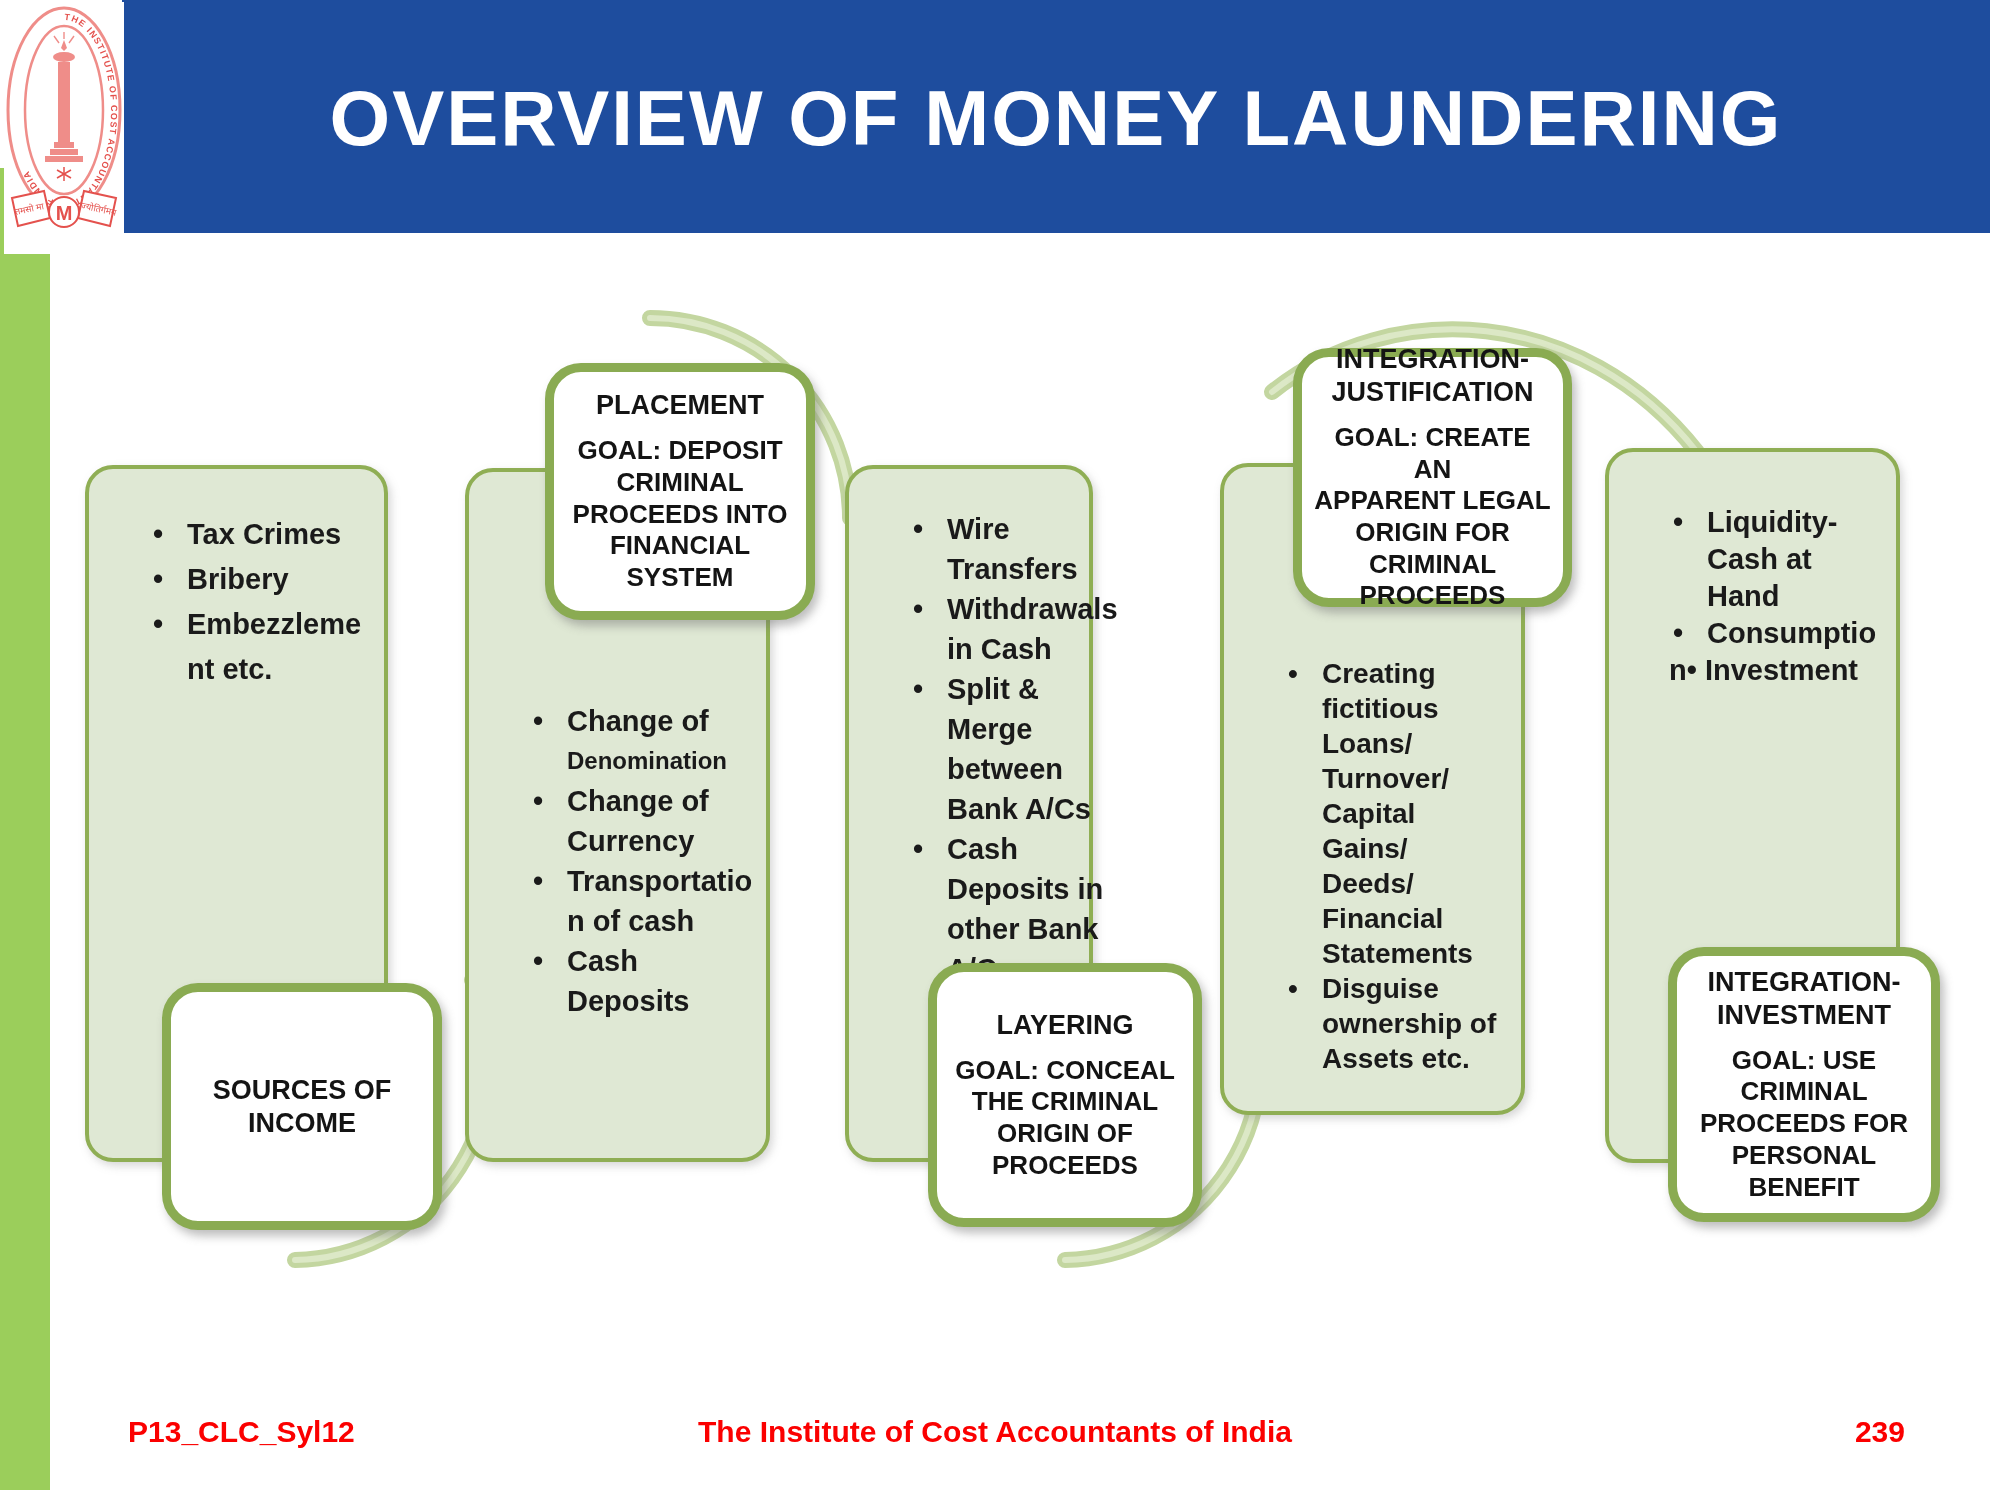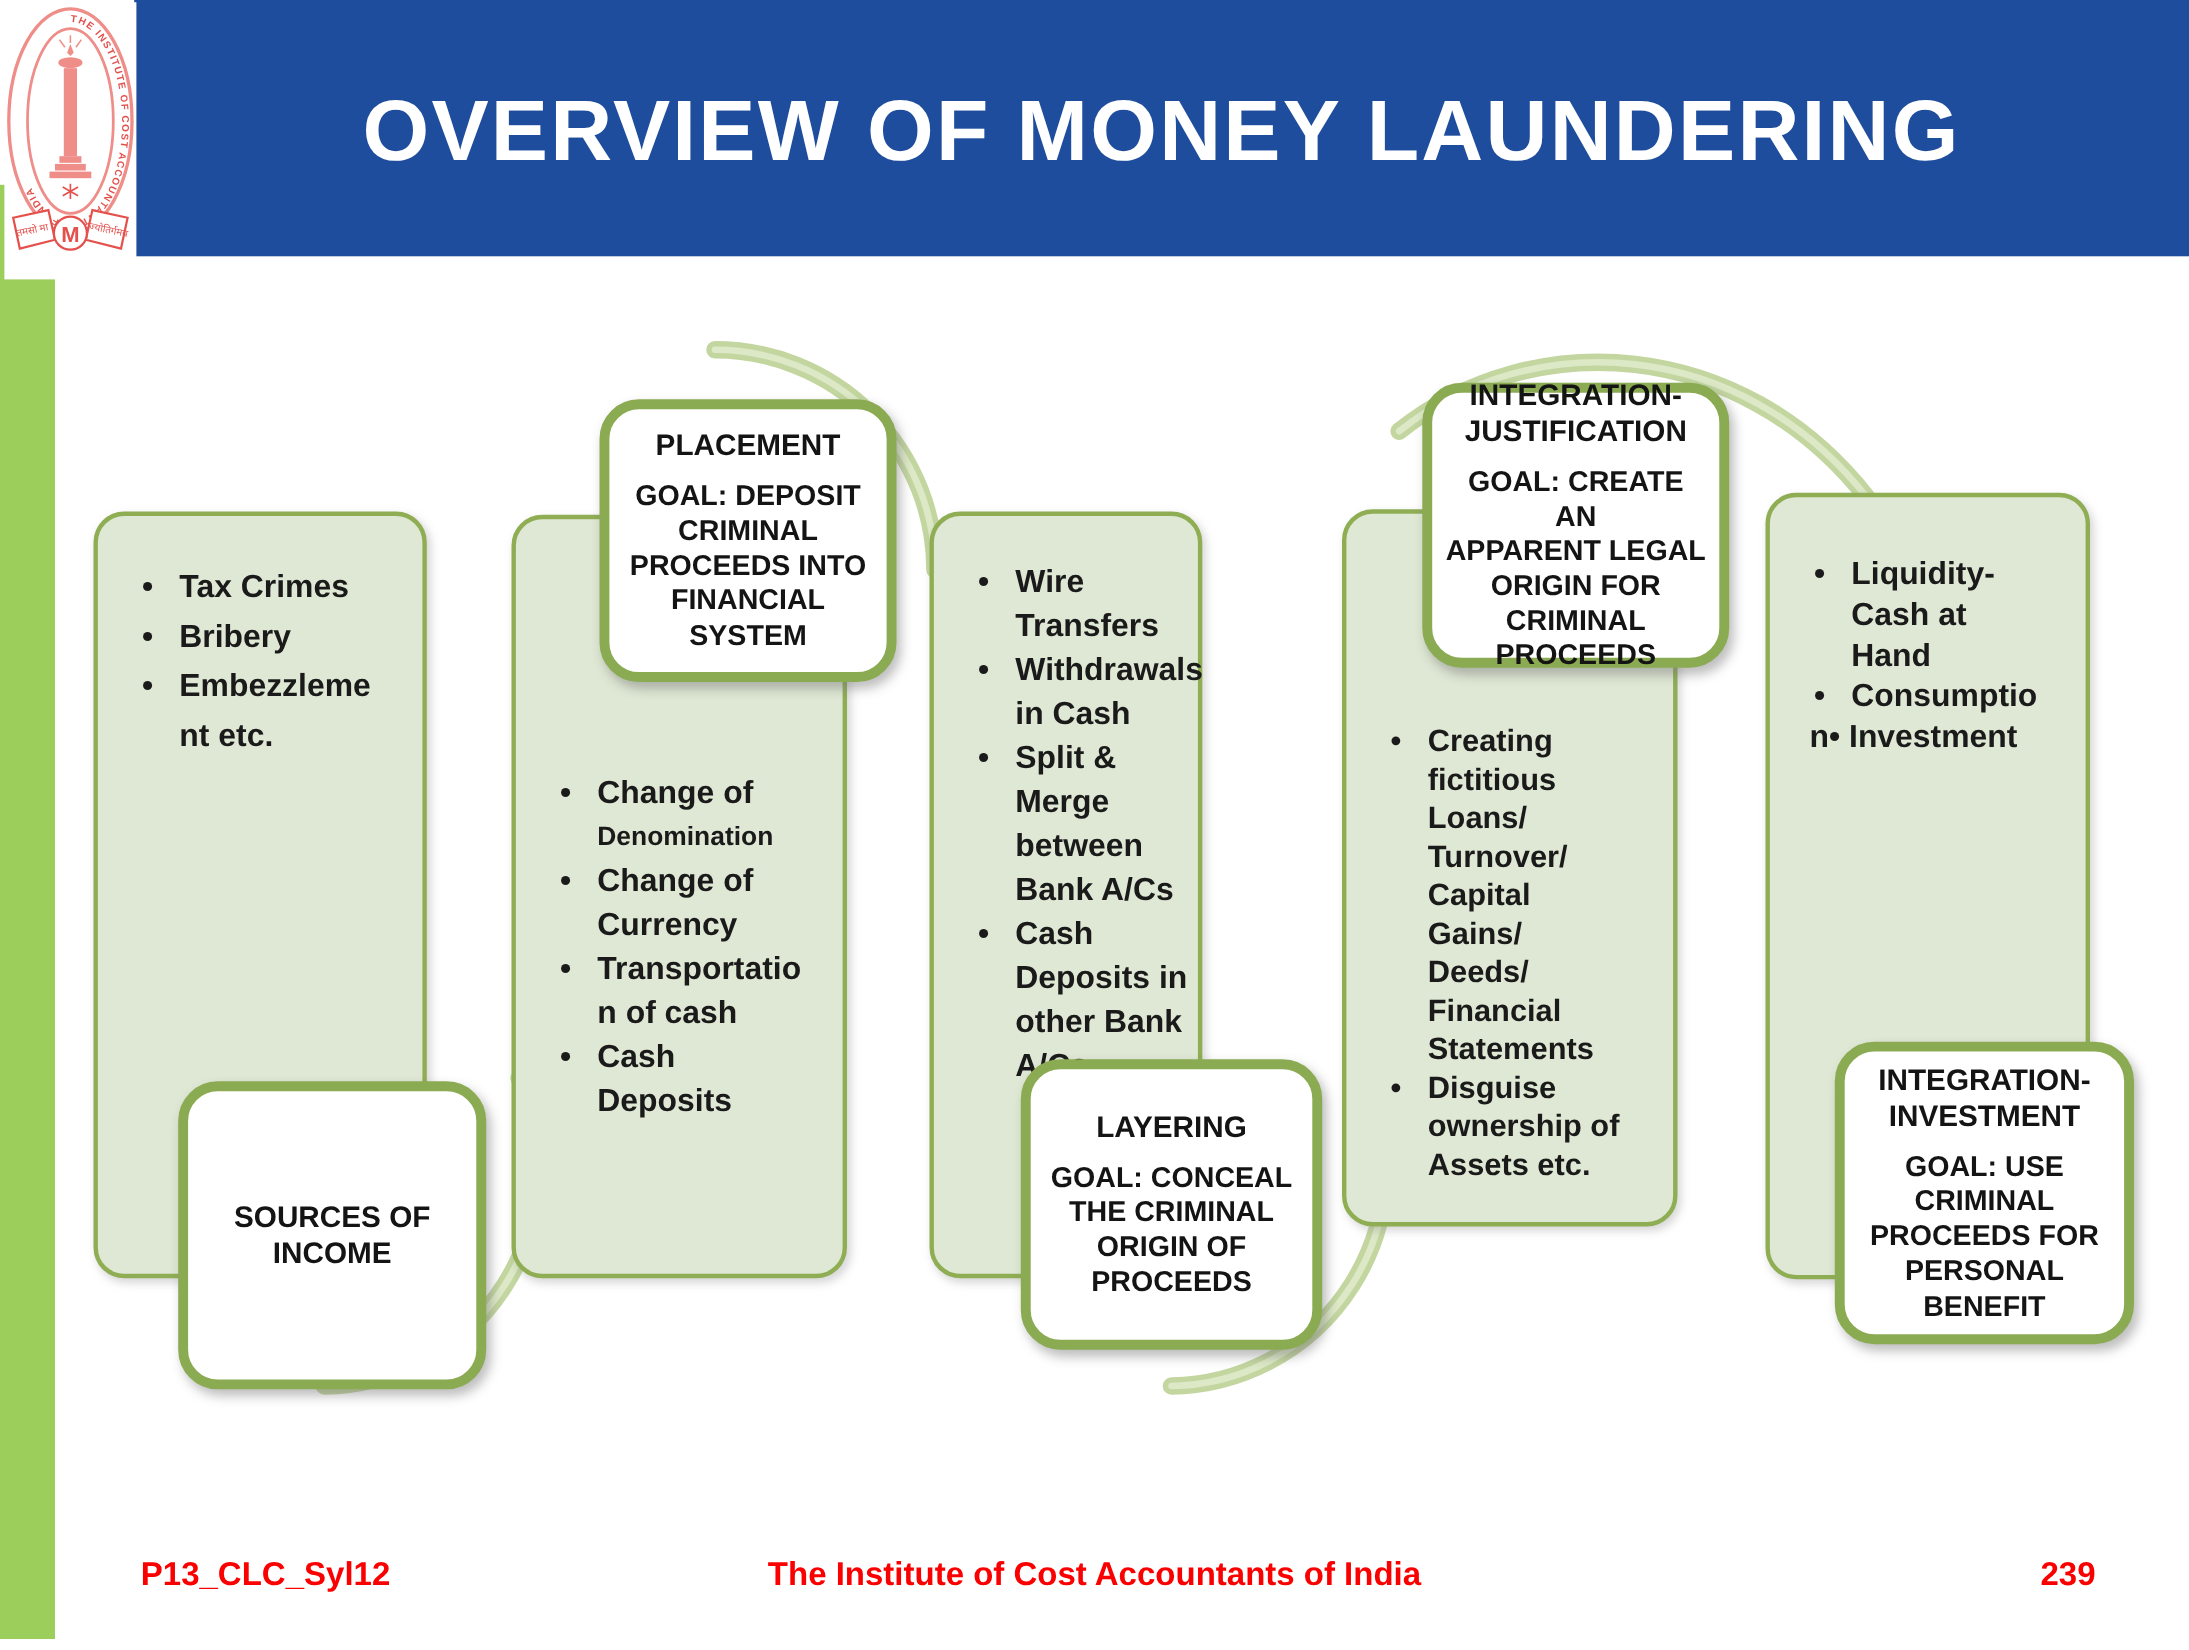--- a/index.html
+++ b/index.html
@@ -31,41 +31,41 @@
     position:absolute;z-index:2;background:#dfe8d4;
     border:4px solid #8fae54;border-radius:28px;
     box-shadow:3px 4px 8px rgba(140,140,140,.35);
     box-sizing:border-box;
   }
   #panel-1{left:85px;top:465px;width:303px;height:697px;}
   #panel-2{left:465px;top:468px;width:305px;height:694px;}
   #panel-3{left:845px;top:465px;width:248px;height:697px;}
   #panel-4{left:1220px;top:463px;width:305px;height:652px;}
   #panel-5{left:1605px;top:448px;width:295px;height:715px;}
-  .lines{position:absolute;left:0;right:6px;color:#1a1a1a;font-weight:700;}
+  .lines{position:absolute;left:0;right:6px;color:#1a1a1a;font-weight:700;padding-left:24px;}
   #panel-1 .lines{top:43px;font-size:29px;line-height:45px;}
   #panel-2 .lines{top:229px;font-size:29px;line-height:40px;}
   #panel-3 .lines{top:40px;font-size:29px;line-height:40px;}
   #panel-4 .lines{top:189px;font-size:28px;line-height:35px;}
   #panel-5 .lines{top:52px;font-size:29px;line-height:37px;}
   .ln{padding-left:74px;white-space:nowrap;}
   .ln.b{padding-left:40px;}
   .ln.b::before{content:"\2022";display:inline-block;width:34px;}
   .ln.s{font-size:24px;}
   .ln.f{padding-left:36px;}
   
   .label-box{
     position:absolute;z-index:3;background:#ffffff;
     border:9px solid #8aab52;border-radius:36px;
     box-shadow:4px 6px 10px rgba(110,110,110,.45);
     box-sizing:border-box;
     display:flex;flex-direction:column;align-items:center;justify-content:center;
     text-align:center;color:#141414;padding:27px 12px;
   }
-  #box-sources      {left:162px;top:983px;width:280px;height:280px;}
+  #box-sources      {left:162px;top:983px;width:280px;height:247px;}
   #box-placement    {left:545px;top:363px;width:270px;height:257px;}
   #box-layering     {left:928px;top:963px;width:274px;height:264px;}
   #box-justification{left:1293px;top:348px;width:279px;height:259px;}
   #box-investment   {left:1668px;top:947px;width:272px;height:275px;}
   .box-title{font-size:27px;font-weight:700;line-height:1.22;white-space:pre-line;}
   .box-goal{font-size:26px;font-weight:700;line-height:1.22;white-space:pre-line;margin-top:13px;}
   .box-goal:empty{display:none;margin:0;}
   
   .footer{position:absolute;left:0;top:1415px;width:100%;height:44px;color:#fb0000;
     font-weight:700;font-size:30px;}

